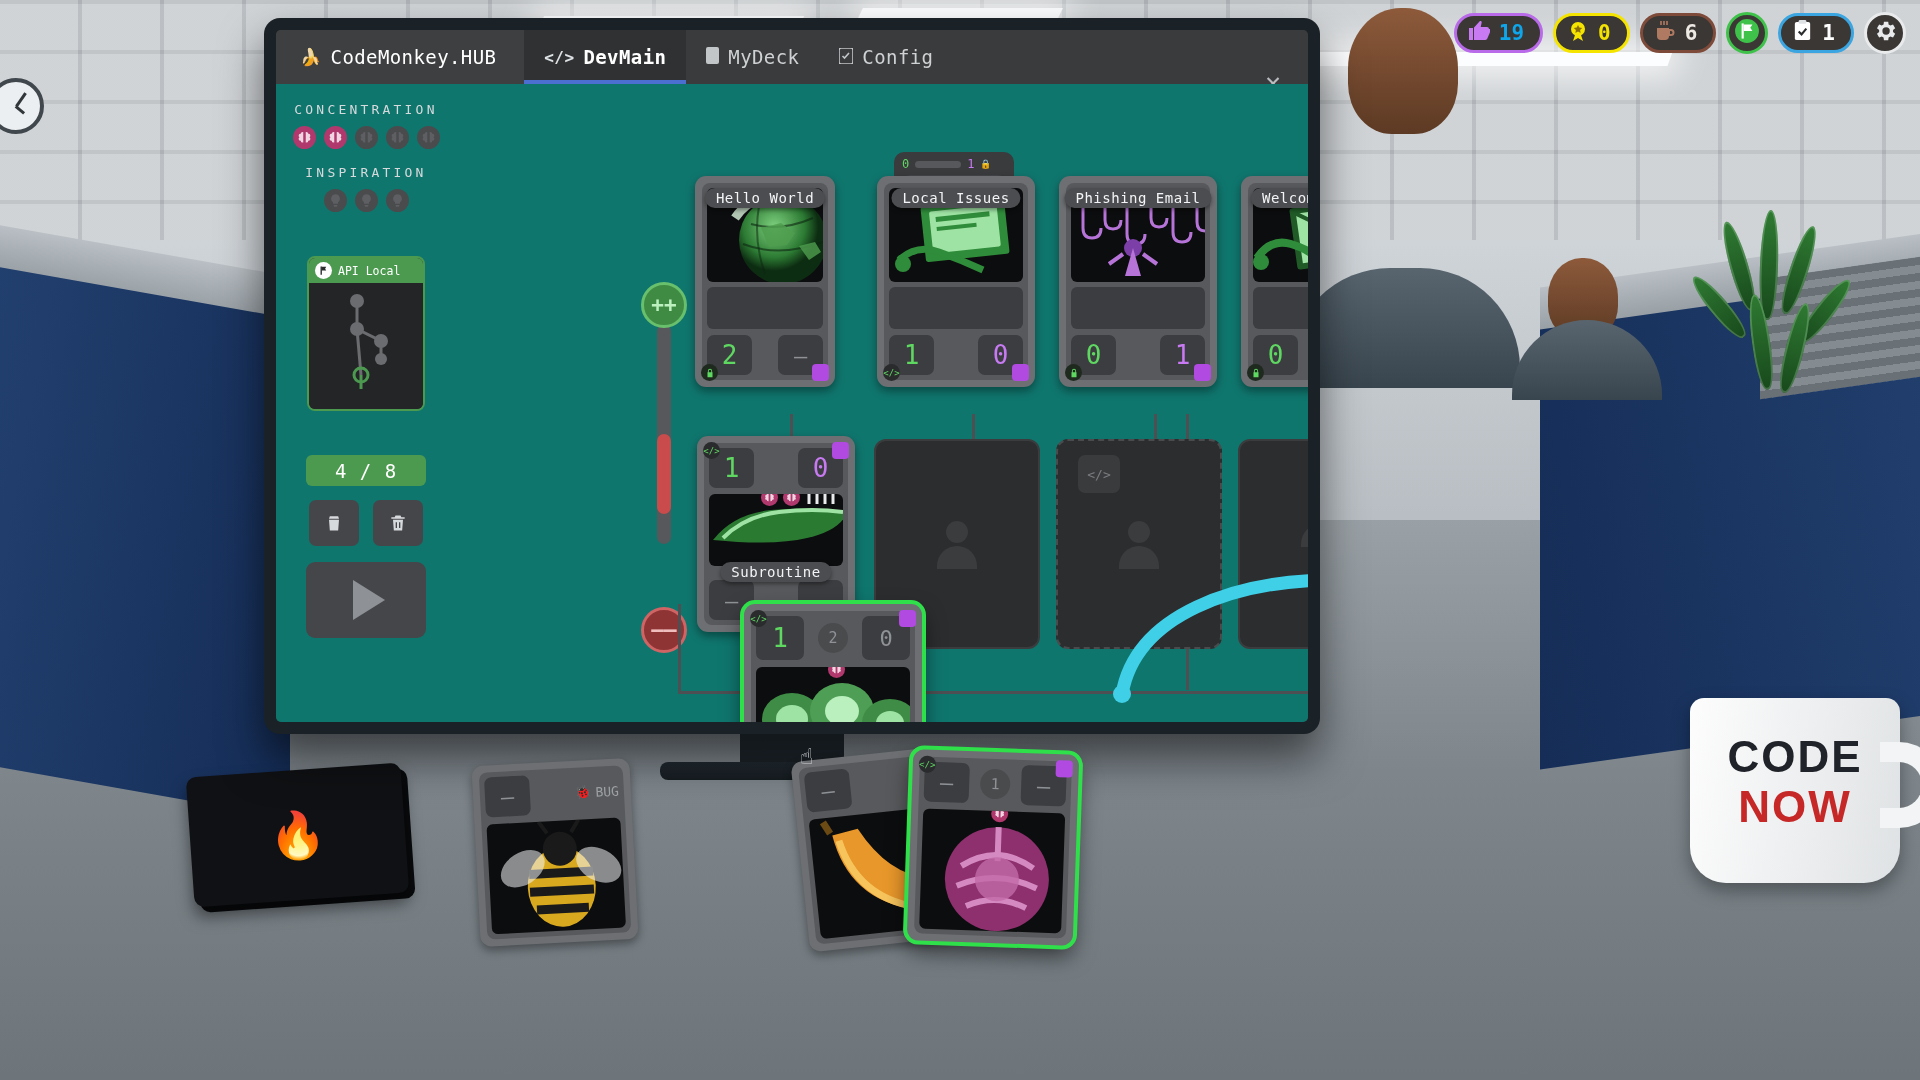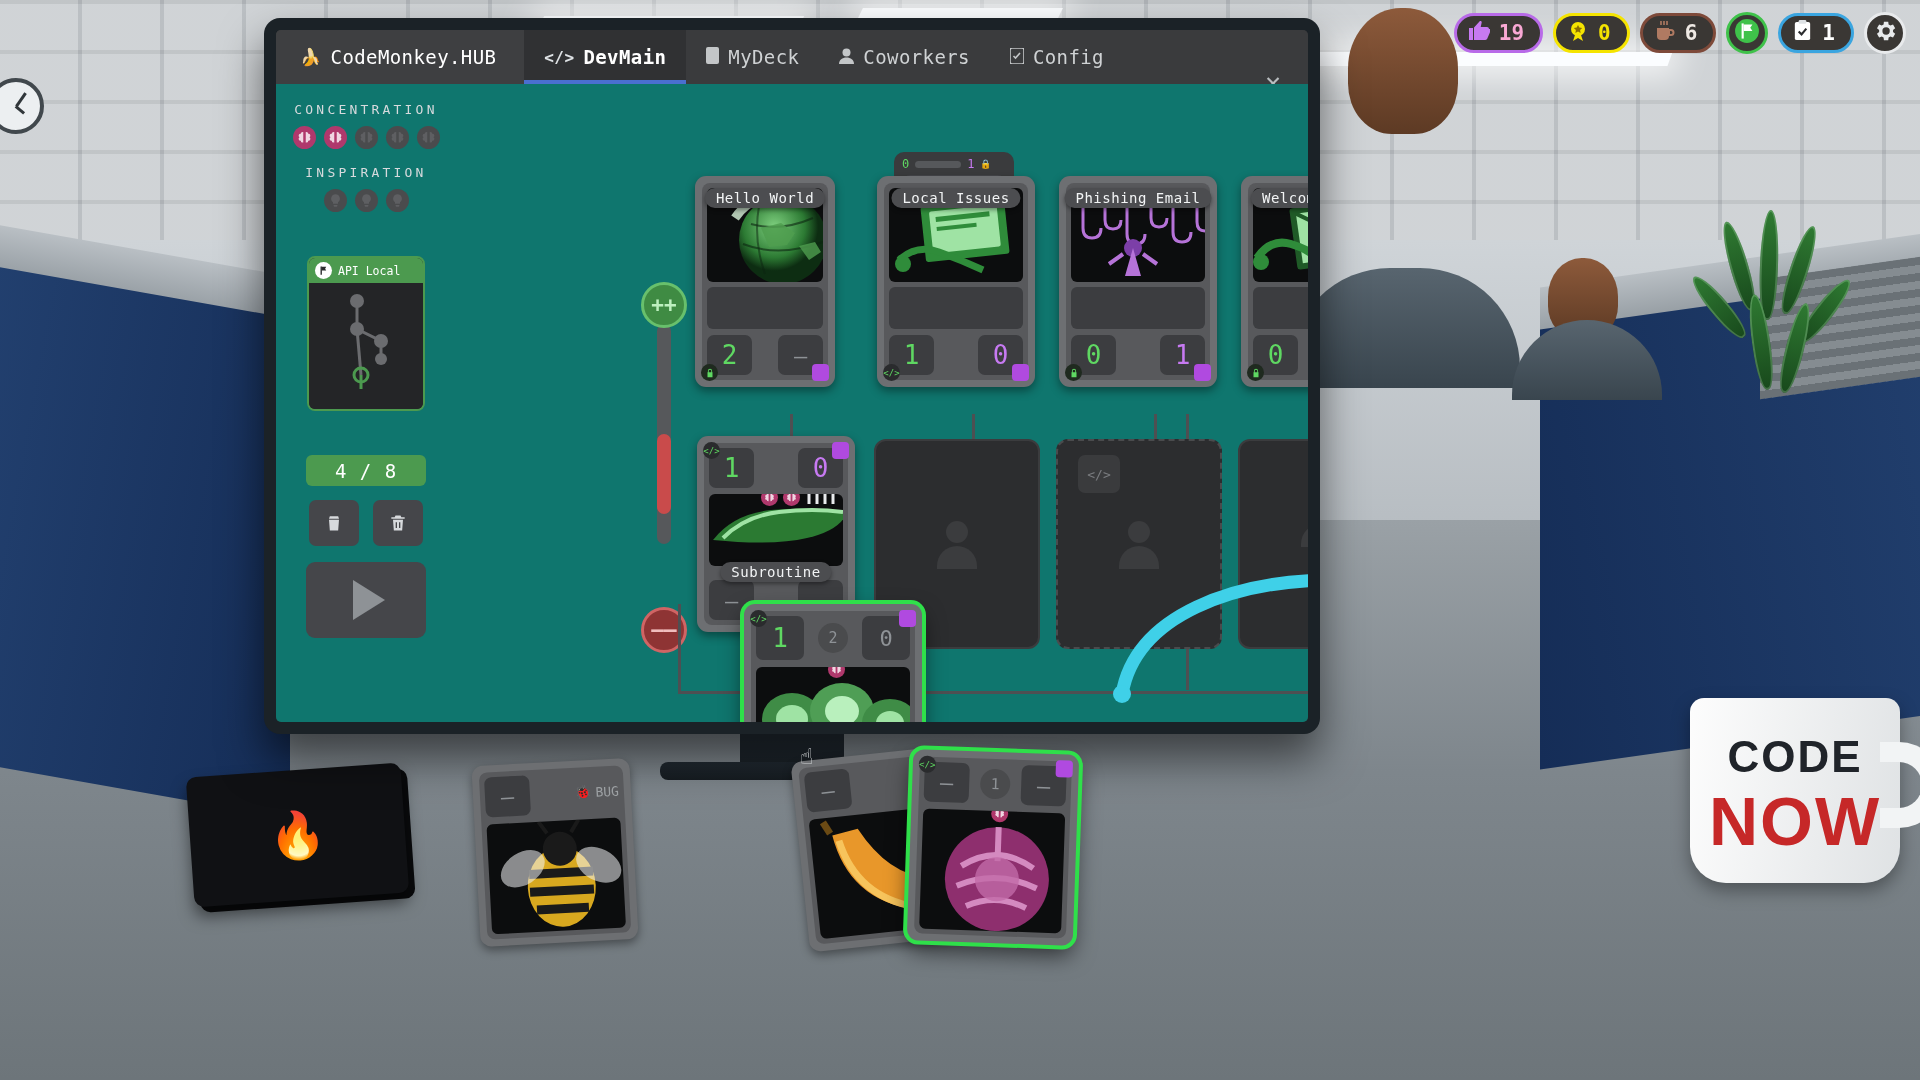--- a/index.html
+++ b/index.html
@@ -81,21 +81,21 @@
     position:absolute; left:1690px; top:698px; width:210px; height:185px;
     border-radius:14px 14px 36px 36px; background:linear-gradient(100deg,#fdfdfd,#dfe2e4);
     box-shadow:0 8px 18px rgba(0,0,0,.35);
   }
   .mug-handle{
     position:absolute; left:1880px; top:742px; width:62px; height:86px;
     border:20px solid #f2f4f5; border-left:none; border-radius:0 44px 44px 0;
   }
   .mug .l1{ margin-top:34px; font-size:44px; color:#20242a; text-align:center;
     font-family:"Liberation Sans",sans-serif; font-weight:bold; letter-spacing:2px;}
-  .mug .l2{ font-size:68px; color:#c62828; text-align:center;
+  .mug .l2{ font-size:44px; color:#c62828; text-align:center;
     font-family:"Liberation Sans",sans-serif; font-weight:bold; letter-spacing:2px;}
   .deskdeck{
     position:absolute; left:190px; top:770px; width:215px; height:130px;
     border-radius:10px; background:#101114; transform:rotate(-4deg);
     box-shadow:0 10px 16px rgba(0,0,0,.5), 6px 6px 0 #0a0b0d;
     display:flex; align-items:center; justify-content:center; font-size:46px;
   }
   .blinds{
     position:absolute; left:1760px; top:268px; width:160px; height:120px;
     background: repeating-linear-gradient(0deg,#6a7176 0 8px,#858c91 8px 16px);
@@ -266,21 +266,21 @@
 
   
   .hand{ position:absolute; left:0; top:734px; width:1920px; height:346px; z-index:25;}
 
   
   .statusbar{ position:absolute; right:14px; top:12px; display:flex; gap:10px; align-items:center; z-index:40;}
   .chip{
     height:40px; border-radius:20px; background:#3a3734; display:flex; align-items:center;
     gap:8px; padding:0 16px 0 10px; font-size:21px; font-weight:bold;
   }
-  .chip.purple{ border:3px solid #b86ae8; color:#f9a8d4;}
+  .chip.purple{ border:3px solid #b86ae8; color:#0ea5e9;}
   .chip.yellow{ border:3px solid #f5e400; color:#f5e400;}
   .chip.brown{ border:3px solid #7e4a3a; color:#efe9e4;}
   .chip.blue{ border:3px solid #3aa5e0; color:#fff;}
   .chip.circ{ width:42px;height:42px;border-radius:50%; padding:0; justify-content:center;}
   .chip.green{ border:3px solid #3fc24a; background:#3a3734;}
   .chip.gear{ width:42px;height:42px;border-radius:50%;padding:0;justify-content:center;
               background:#3a3734; border:3px solid #e8eaec;}
 </style>
 </head>
 <body>
@@ -397,29 +397,20 @@
           <span class="codeic">&lt;/&gt;</span>
           <span>DevMain</span>
         </div>
         <div class="tab">
           <span class="ic">
             <svg width="13" height="17" viewBox="0 0 13 17">
                 <rect x="0" y="0" width="13" height="17" rx="2" fill="#cfd2d4"></rect>
               </svg>
           </span>
           <span>MyDeck</span>
-        </div>
-        <div class="tab">
-          <span class="ic">
-            <svg width="15" height="16" viewBox="0 0 15 16">
-                <circle cx="7.5" cy="4.5" r="4" fill="#cfd2d4"></circle>
-                <path d="M0 16c0-4.2 3.4-6.5 7.5-6.5S15 11.8 15 16z" fill="#cfd2d4"></path>
-              </svg>
-          </span>
-          <span>Coworkers</span>
         </div>
         <div class="tab">
           <span class="ic">
             <svg width="14" height="16" viewBox="0 0 14 16">
                 <rect x="0" y="0" width="14" height="16" rx="2" fill="none" stroke="#cfd2d4" stroke-width="1.6"></rect>
                 <path d="M3.5 8l2 2 4.5-5" stroke="#cfd2d4" stroke-width="1.6" fill="none"></path>
               </svg>
           </span>
           <span>Config</span>
         </div>

